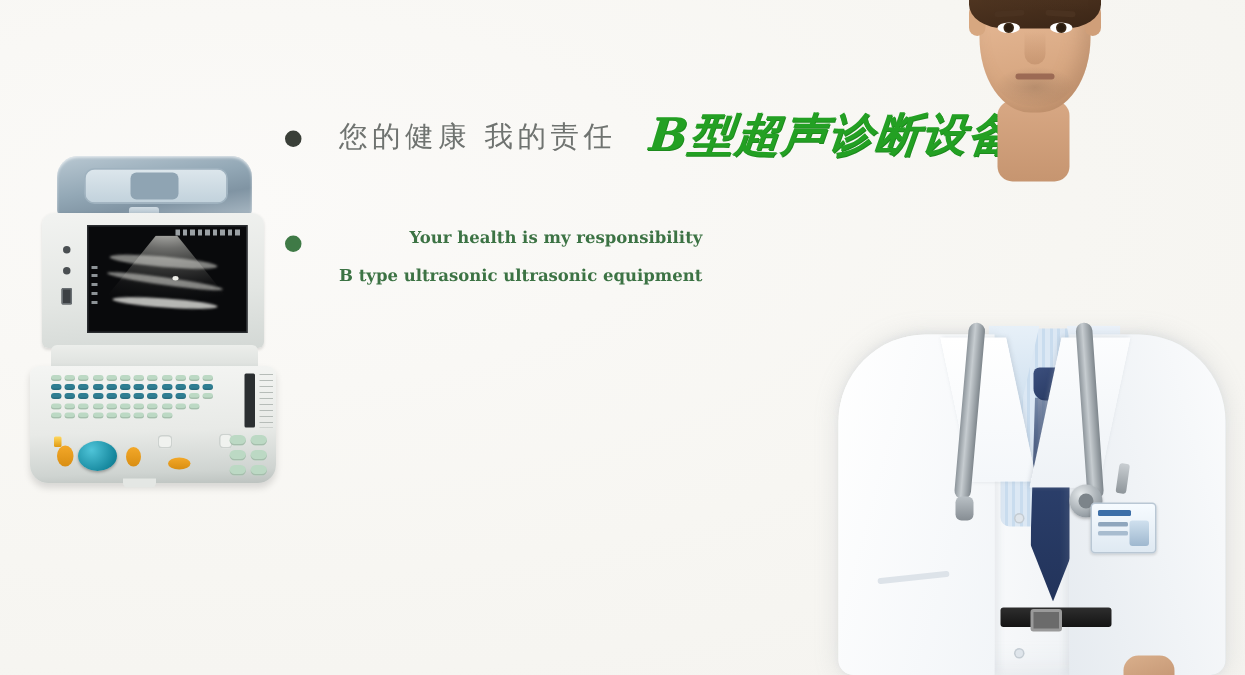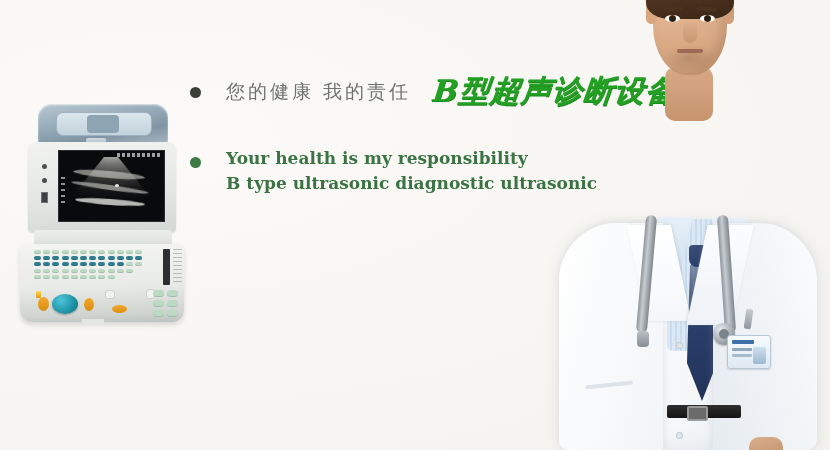--- a/index.html
+++ b/index.html
@@ -37,22 +37,22 @@
     display:inline-block;vertical-align:middle;margin-left:22px;
     font-family:"DejaVu Serif", serif;
     font-size:30px;font-weight:700;font-style:italic;
     color:#23a023;letter-spacing:1px;line-height:30px;
     white-space:nowrap;
     transform:skewX(-6deg);
     text-shadow:0.5px 0.5px 0 #1d8a1d;
   }
   .en{
     font-family:"DejaVu Serif", serif;
-    font-weight:700;font-size:17px;color:#3c7344;
-    line-height:25px;white-space:nowrap;
+    font-weight:700;font-size:11px;color:#3c7344;
+    line-height:25px;white-space:nowrap;text-align:right;
   }
 
   
   .machine{position:absolute;left:18px;top:104px;width:168px;height:218px;}
   .m-handle{
     position:absolute;left:20px;top:0;width:130px;height:40px;
     background:linear-gradient(170deg,#b9c8d2 0%,#93a8b6 45%,#8094a3 70%,#aab9c4 100%);
     border-radius:14px 14px 4px 4px;
     box-shadow:inset 0 1px 2px rgba(255,255,255,.7);
   }
@@ -461,21 +461,21 @@
       <div class="bullet dark"></div>
       <div class="line-body">
         <span class="cn-gray">您的健康  我的责任</span><span class="cn-green">B型超声诊断设备</span>
       </div>
     </div>
 
     <div class="line">
       <div class="bullet green"></div>
       <div class="line-body">
         <div class="en">Your health is my responsibility</div>
-        <div class="en">B type ultrasonic diagnostic ultrasonic</div>
+        <div class="en">B type ultrasonic ultrasonic equipment</div>
       </div>
     </div>
 
   </div>
 
   <div class="doctor">
     <div class="d-shadow"></div>
 
     <div class="d-coat">
       <div class="d-shirt"></div>

